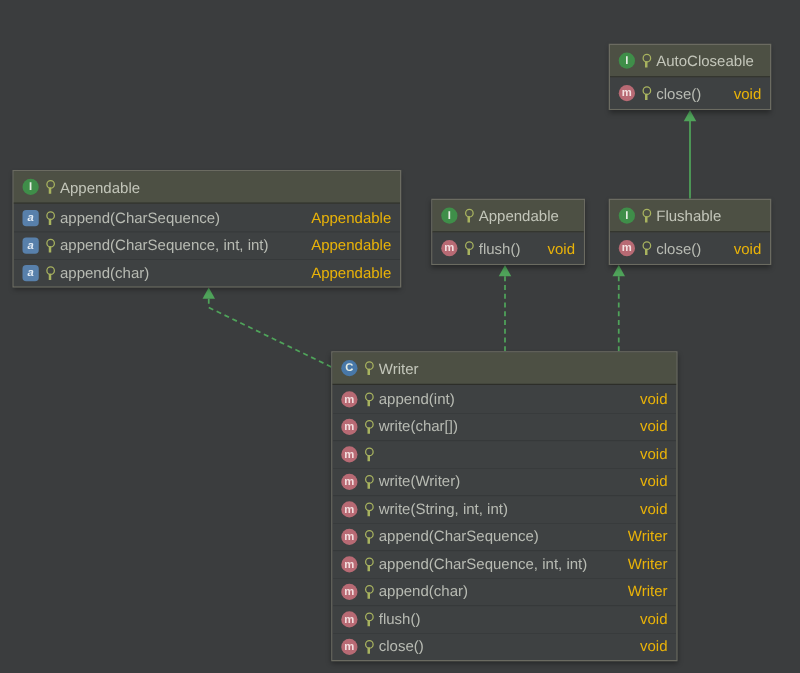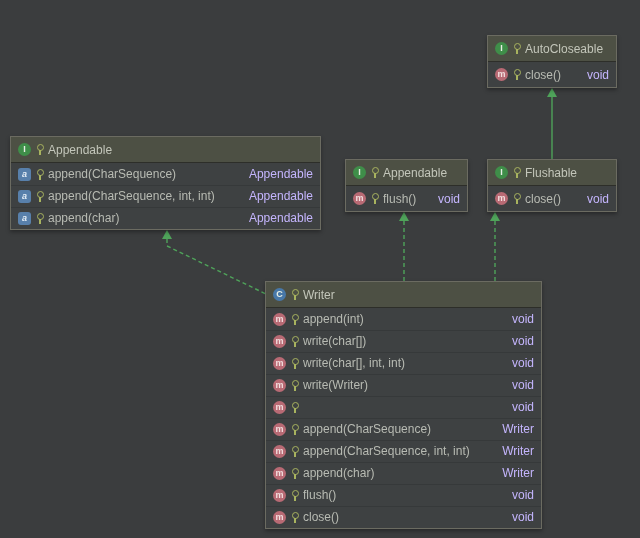--- a/index.html
+++ b/index.html
@@ -38,21 +38,21 @@
   .row {
     height:22px;
     display:flex; align-items:center; gap:5px;
     padding:0 7px;
     color:#b8bbb3;
     font-size:12px;
     white-space:nowrap;
   }
   .row:not(:first-child) { box-shadow: inset 0 1px 0 rgba(0,0,0,.12); }
   .row-tall { height:25px; }
-  .ret { margin-left:auto; padding-left:12px; color:#c4b5fd; }
+  .ret { margin-left:auto; padding-left:12px; color:#eab308; }
   
   .cicon {
     width:13px; height:13px; flex:none;
     border-radius:50%;
     display:flex; align-items:center; justify-content:center;
     font-size:9px; font-weight:bold; color:#e7eee4;
     line-height:1;
   }
   .i-interface { background:#3F8E49; }
   .i-class { background:#4878A8; }
@@ -189,32 +189,32 @@
       </div>
       <div class="row">
         <span class="cicon i-method">m</span>
         <span class="vis"></span>
         <span>write(char[])</span>
         <span class="ret">void</span>
       </div>
       <div class="row">
         <span class="cicon i-method">m</span>
         <span class="vis"></span>
-        <span>write(char[], int, int)</span>
         <span class="ret">void</span>
       </div>
       <div class="row">
         <span class="cicon i-method">m</span>
         <span class="vis"></span>
         <span>write(Writer)</span>
         <span class="ret">void</span>
       </div>
       <div class="row">
         <span class="cicon i-method">m</span>
         <span class="vis"></span>
+        <span>write(String, int, int)</span>
         <span class="ret">void</span>
       </div>
       <div class="row">
         <span class="cicon i-method">m</span>
         <span class="vis"></span>
         <span>append(CharSequence)</span>
         <span class="ret">Writer</span>
       </div>
       <div class="row">
         <span class="cicon i-method">m</span>

